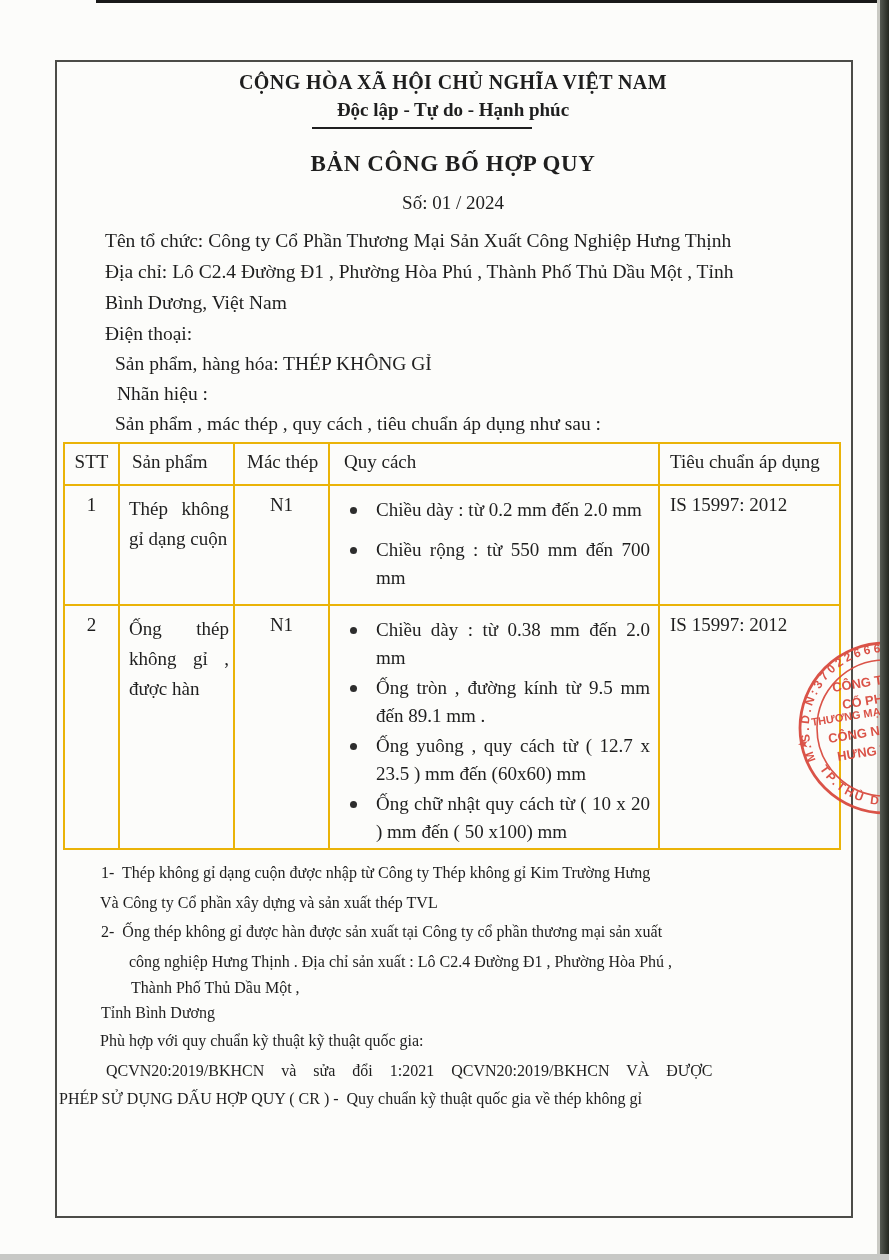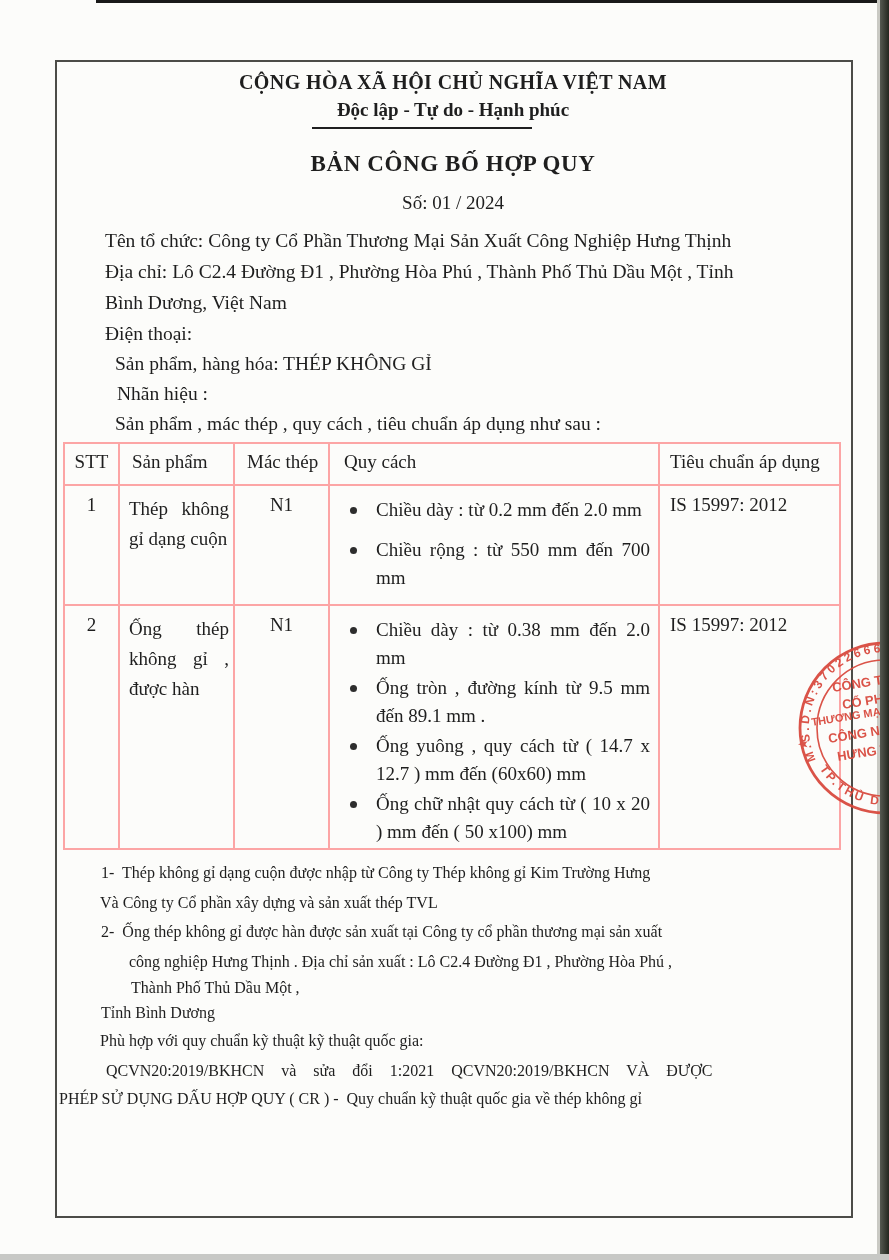--- a/index.html
+++ b/index.html
@@ -33,21 +33,21 @@
   #i2{left:105px;top:259px;}
   #i3{left:105px;top:290px;}
   #i4{left:105px;top:321px;}
   #prod{left:115px;top:351px;}
   #prod b{font-weight:normal;}
   #brand{left:117px;top:381px;}
   #intro{left:115px;top:411px;}
   
   #tbl{position:absolute;left:63px;top:442px;width:776px;border-collapse:collapse;
     table-layout:fixed;font-size:19px;}
-  #tbl th,#tbl td{border:2px solid #fca5a5;vertical-align:top;font-weight:normal;
+  #tbl th,#tbl td{border:2px solid #eab308;vertical-align:top;font-weight:normal;
     overflow:hidden;}
   #tbl thead tr{height:42px;}
   #tbl tr.r1{height:98px;}
   #tbl tr.r2{height:229px;}
   th.c-stt{text-align:center;padding-top:7px;}
   th.c-sp,th.c-mt{text-align:left;padding:7px 4px 0 12px;}
   th.c-qc{text-align:left;padding:7px 16px 0 14px;}
   th.c-tc{text-align:left;padding:7px 4px 0 10px;}
   td.v-stt{text-align:center;padding-top:8px;}
   td.v-sp{padding:8px 4px 0 9px;text-align:justify;line-height:30px;}
@@ -136,21 +136,21 @@
         <td class="v-tc">IS 15997: 2012</td>
       </tr>
       <tr class="r2">
         <td class="v-stt">2</td>
         <td class="v-sp">Ống thép không gỉ , được hàn</td>
         <td class="v-mt">N1</td>
         <td class="v-qc">
           <ul>
               <li class="b2">Chiều dày : từ 0.38 mm đến 2.0 mm</li>
               <li class="b2">Ống tròn , đường kính từ 9.5 mm đến 89.1 mm .</li>
-              <li class="b2">Ống yuông , quy cách từ ( 14.7 x 12.7 ) mm đến (60x60) mm</li>
+              <li class="b2">Ống yuông , quy cách từ ( 12.7 x 23.5 ) mm đến (60x60) mm</li>
               <li class="b2">Ống chữ nhật quy cách từ ( 10 x 20 ) mm đến ( 50 x100) mm</li>
             </ul>
         </td>
         <td class="v-tc">IS 15997: 2012</td>
       </tr>
     </tbody>
   </table>
 
   <div class="note" id="n1">1-  Thép không gỉ dạng cuộn được nhập từ Công ty Thép không gỉ Kim Trường Hưng</div>
   <div class="note" id="n2">Và Công ty Cổ phần xây dựng và sản xuất thép TVL</div>

